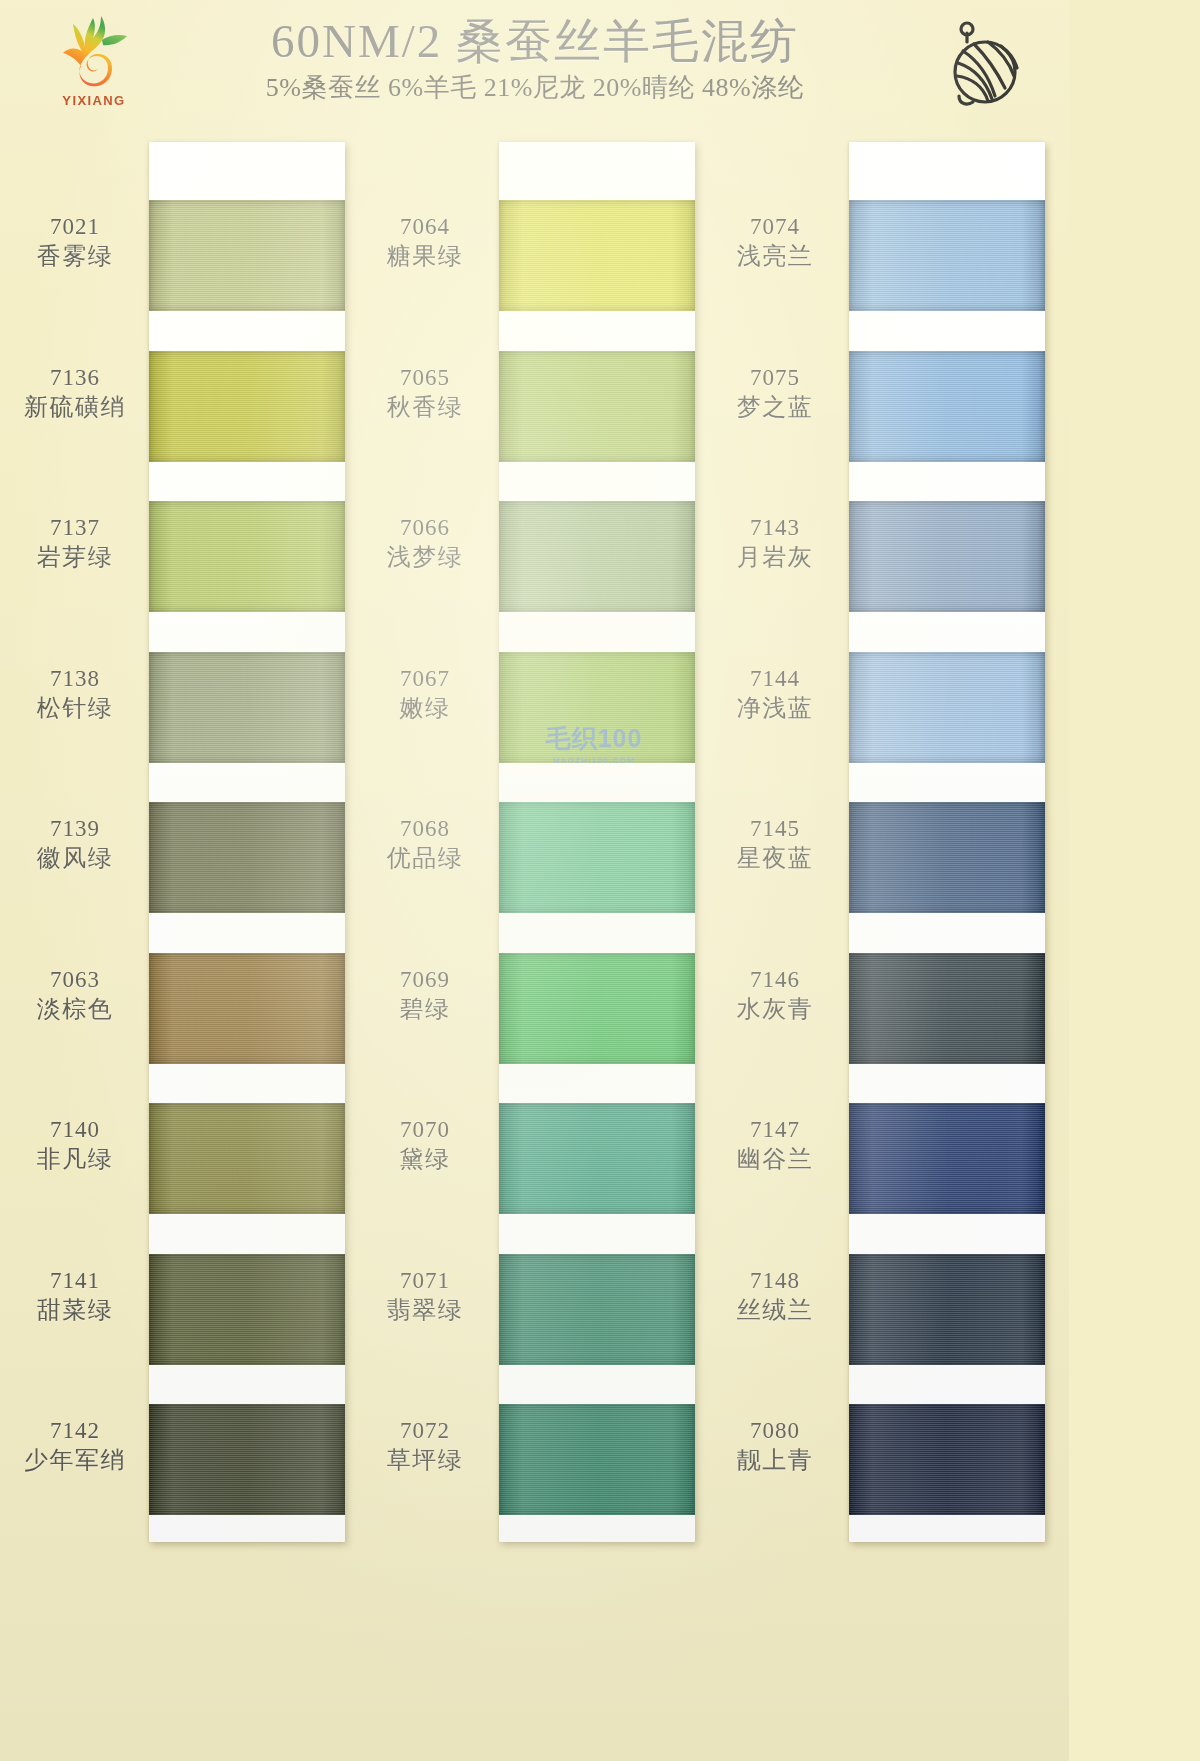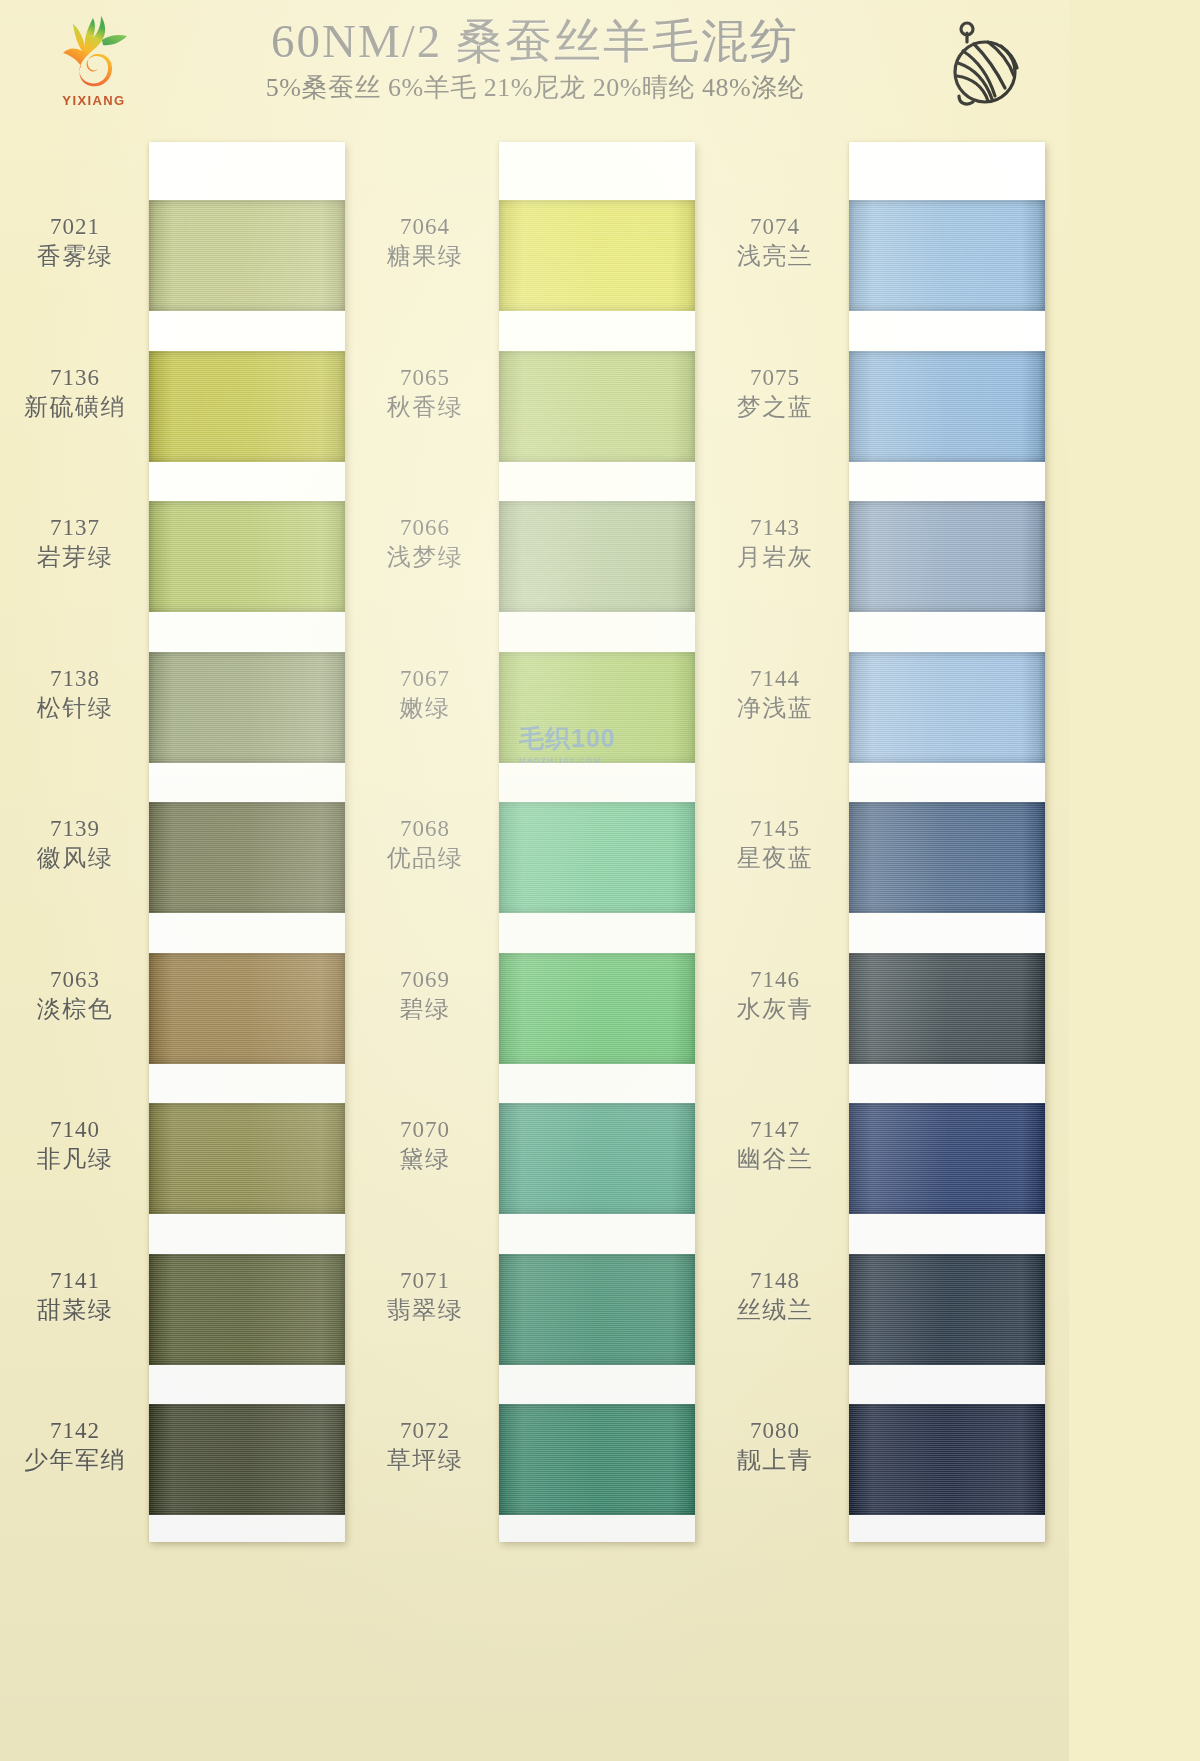--- a/index.html
+++ b/index.html
@@ -94,21 +94,21 @@
     font-size:23px;letter-spacing:1px;line-height:1.1;
     text-shadow:0 1px 0 rgba(255,255,255,.45);
   }
   .label .name{
     font-size:24px;letter-spacing:1.5px;line-height:1.25;margin-top:2px;
     text-shadow:0 1px 0 rgba(255,255,255,.45);
   }
 
   
   .watermark{
-    position:absolute;left:519px;top:722px;width:150px;text-align:left;
+    position:absolute;left:519px;top:722px;width:150px;text-align:center;
     color:rgba(160,185,215,.80);z-index:6;pointer-events:none;
     font-family:"Liberation Sans","DejaVu Sans",sans-serif;
   }
   .watermark .wm-main{font-size:25px;font-weight:bold;letter-spacing:1px;}
   .watermark .wm-sub{font-size:8px;letter-spacing:1.3px;margin-top:1px;}
 </style>
 </head>
 <body>
 
 <div class="header">

